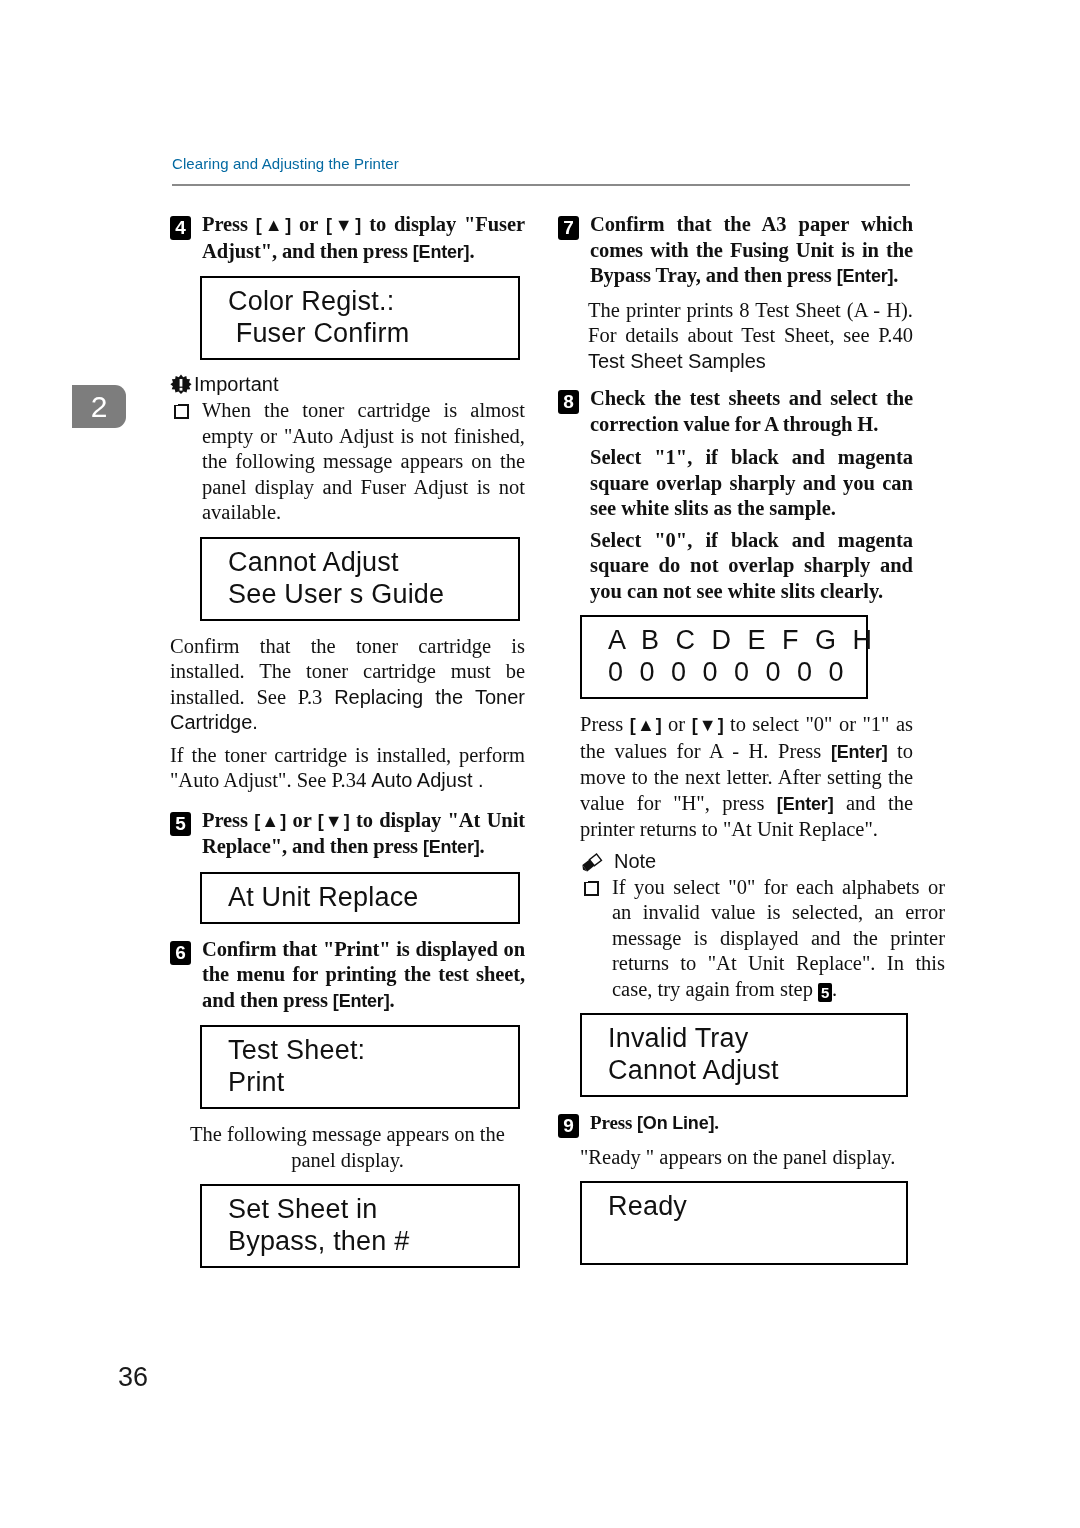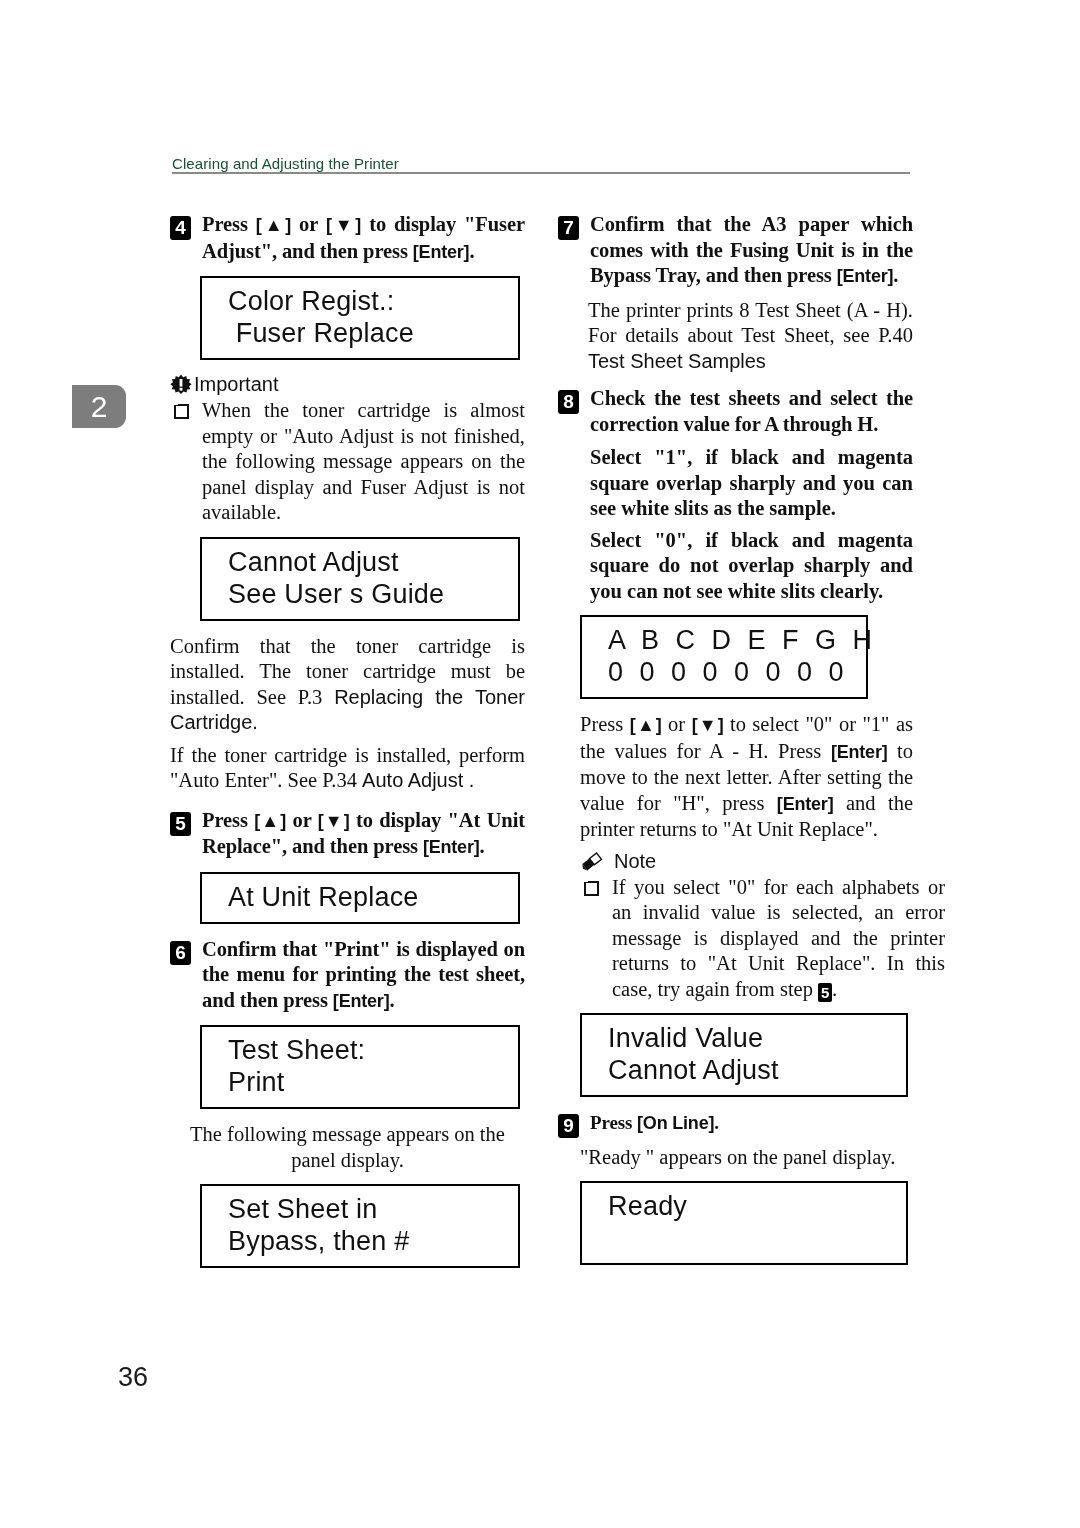--- a/index.html
+++ b/index.html
@@ -19,23 +19,23 @@
   
   .page-header {
     position: absolute;
     left: 172px;
     top: 155px;
     width: 738px;
   }
   .header-text {
     font-family: "Liberation Sans", sans-serif;
     font-size: 15px;
-    color: #14532d;
+    color: #0369a1;
     letter-spacing: 0.1px;
-    padding-bottom: 0;
+    padding-bottom: 12px;
   }
   .header-rule {
     height: 2px;
     background: #8a8a8a;
     width: 100%;
   }
 
   
   .chapter-tab {
     position: absolute;
@@ -149,21 +149,21 @@
     color: #111111;
     letter-spacing: 0.2px;
     white-space: pre;
     min-height: 32px;
   }
   .lcd-line.spaced { letter-spacing: 4.5px; }
 
   
   .notice-head {
     display: flex;
-    align-items: center;
+    align-items: flex-end;
     gap: 2px;
     margin: 6px 0 2px 0;
   }
   .notice-label {
     font-family: "Liberation Sans", sans-serif;
     font-size: 20px;
     color: #111111;
   }
   .notice-item {
     position: relative;
@@ -223,21 +223,21 @@
 
 <div class="col col-left">
 
   <div class="step">
     <div class="step-badge">4</div>
     <div class="step-text"><span>Press </span><span class="kbd">[▲]</span><span> or </span><span class="kbd">[▼]</span><span> to display "Fuser Adjust", and then press </span><span class="kbd">[Enter]</span><span>.</span></div>
   </div>
 
   <div class="lcd">
     <div class="lcd-line">Color Regist.:</div>
-    <div class="lcd-line"> Fuser Replace</div>
+    <div class="lcd-line"> Fuser Confirm</div>
   </div>
 
   <div class="notice-head">
     <span>
       <svg class="icon-svg" width="22" height="22" viewBox="0 0 22 22">
         <path d="M11 0.6 L13.2 3.2 L16.3 2.0 L16.9 5.1 L20.1 5.2 L19.0 8.2 L21.6 10.2 L19.1 12.2 L20.3 15.2 L17.1 15.5 L16.6 18.6 L13.5 17.5 L11 20.0 L8.5 17.5 L5.4 18.6 L4.9 15.5 L1.7 15.2 L2.9 12.2 L0.4 10.2 L3.0 8.2 L1.9 5.2 L5.1 5.1 L5.7 2.0 L8.8 3.2 Z" fill="#111111"></path>
         <rect x="9.6" y="5.0" width="2.8" height="7.6" fill="#ffffff"></rect>
         <rect x="9.6" y="13.8" width="2.8" height="2.8" fill="#ffffff"></rect>
       </svg>
     </span>
@@ -248,21 +248,21 @@
     <span>When the toner cartridge is almost empty or "Auto Adjust  is not finished, the following message appears on the panel display and Fuser Adjust is not available.</span>
   </div>
 
   <div class="lcd">
     <div class="lcd-line">Cannot Adjust</div>
     <div class="lcd-line">See User s Guide</div>
   </div>
 
   <p class="para"><span>Confirm that the toner cartridge is installed. The toner cartridge must be installed. See P.3</span> <span class="sans">Replacing the Toner Cartridge.</span></p>
 
-  <p class="para"><span>If the toner cartridge is installed, perform "Auto Enter". See P.34</span> <span class="sans">Auto Adjust .</span></p>
+  <p class="para"><span>If the toner cartridge is installed, perform "Auto Adjust". See P.34</span> <span class="sans">Auto Adjust .</span></p>
 
   <div class="step" style="margin-top:14px;">
     <div class="step-badge">5</div>
     <div class="step-text"><span>Press </span><span class="kbd">[▲]</span><span> or </span><span class="kbd">[▼]</span><span> to display "At Unit Replace", and then press </span><span class="kbd">[Enter]</span><span>.</span></div>
   </div>
 
   <div class="lcd">
     <div class="lcd-line">At Unit Replace</div>
   </div>
 
@@ -320,21 +320,21 @@
       </svg>
     </span>
     <span class="notice-label">Note</span>
   </div>
   <div class="notice-item" style="margin-left:22px;width:333px;">
     <span class="bullet-sq"></span>
     <span>If you select "0" for each alphabets or an invalid value is selected, an error message is displayed and the printer returns to "At Unit Replace". In this case, try again from step </span><span class="inline-badge">5</span><span>.</span>
   </div>
 
   <div class="lcd" style="margin-left:22px;width:328px;">
-    <div class="lcd-line">Invalid Value</div>
+    <div class="lcd-line">Invalid Tray</div>
     <div class="lcd-line">Cannot Adjust</div>
   </div>
 
   <div class="step">
     <div class="step-badge">9</div>
     <div class="step-text" style="font-size:19px;"><span>Press </span><span class="kbd">[On Line]</span><span>.</span></div>
   </div>
 
   <p class="para" style="margin-left:22px;width:333px;">"Ready " appears on the panel display.</p>
 

